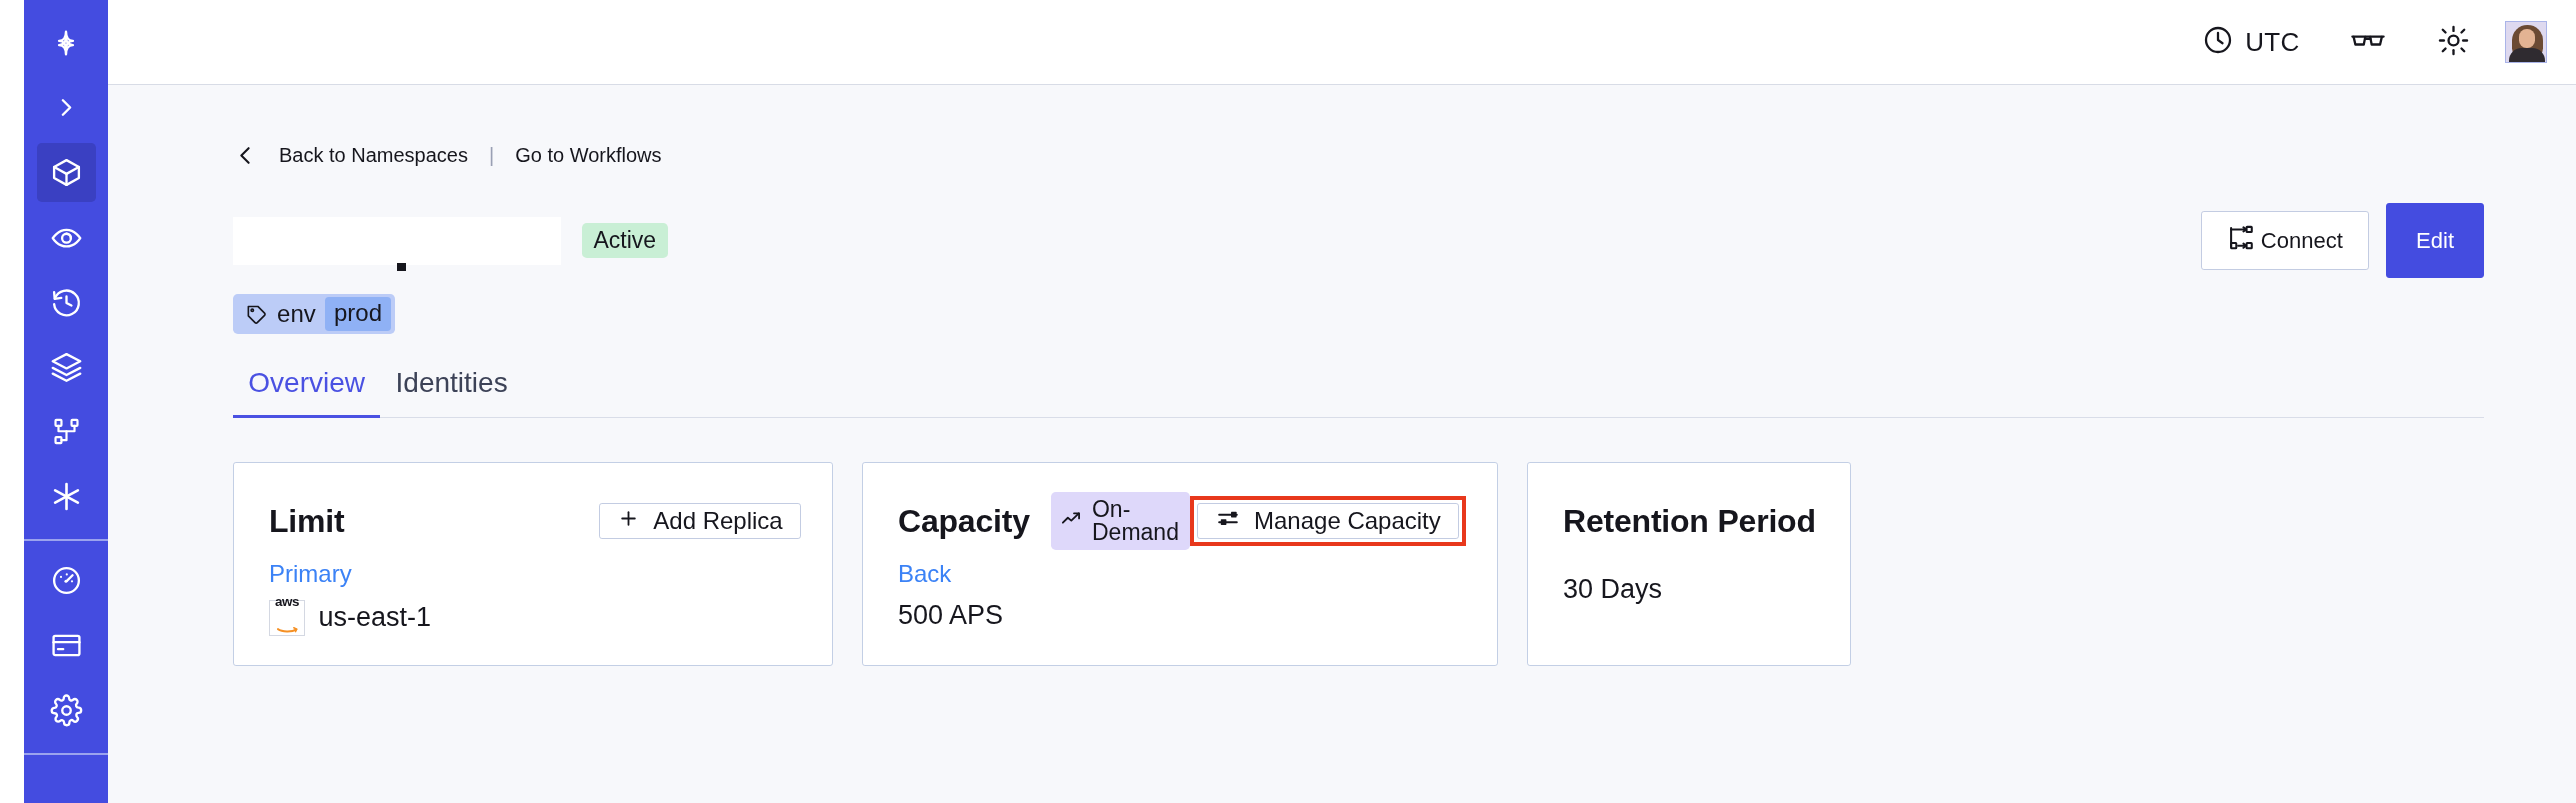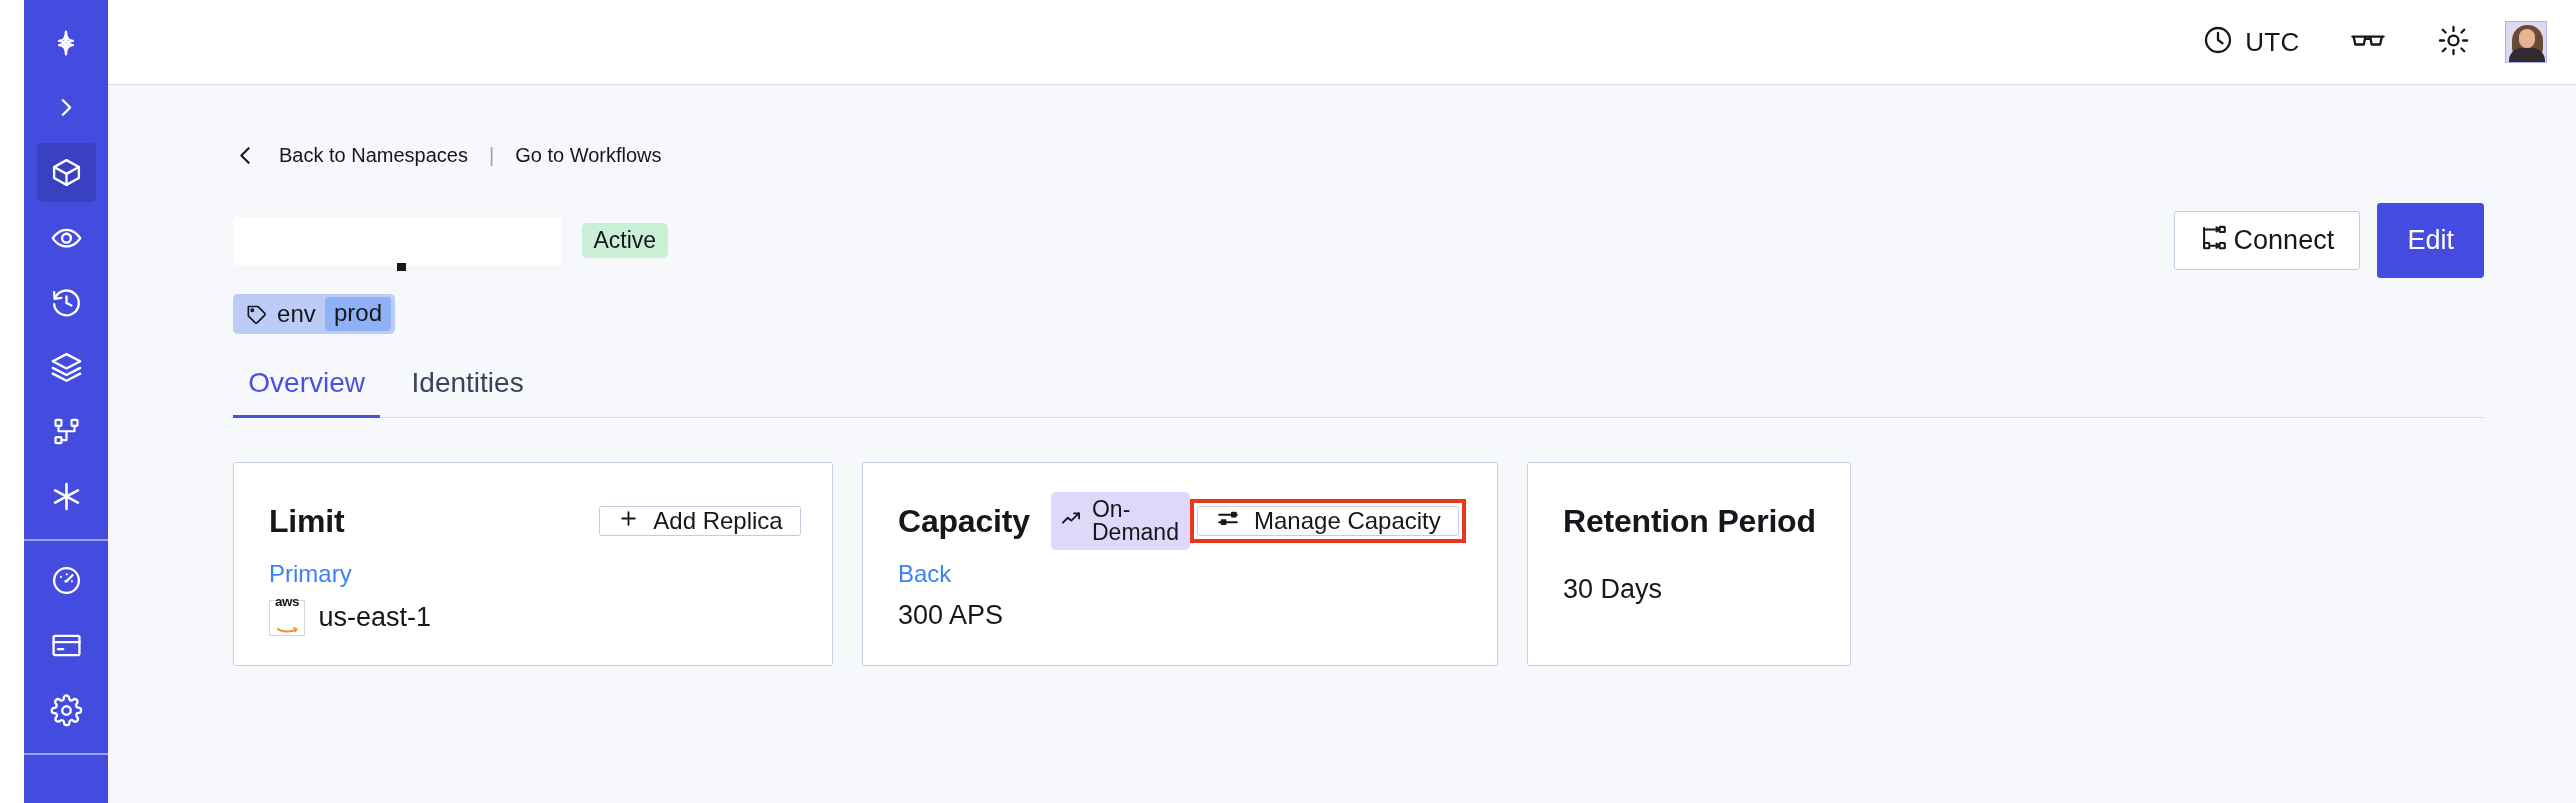--- a/index.html
+++ b/index.html
@@ -186,21 +186,21 @@
     display: flex;
     align-items: center;
     gap: 17.3px;
   }
 
   .btn {
     display: inline-flex;
     align-items: center;
     justify-content: center;
     gap: 5px;
-    font-size: 27px;
+    font-size: 22px;
     cursor: pointer;
     border-radius: 2.9px;
     font-family: "Liberation Sans", sans-serif;
   }
   .btn-outline {
     background: #ffffff;
     border: 1px solid #c3cce2;
     color: #16161d;
     height: 59px;
     padding: 0 25px;
@@ -230,21 +230,21 @@
   .tag .tagval {
     background: #8fb1f5;
     border-radius: 3.8px;
     padding: 2.9px 8.6px 3.8px 8.6px;
     line-height: 1.1;
   }
 
   .tabs {
     display: flex;
     align-items: flex-end;
-    gap: 16px;
+    gap: 0;
     border-bottom: 1px solid #d9dde8;
     margin-bottom: 44px;
   }
   .tab {
     font-size: 28px;
     padding: 0 15.3px 15.3px 15.3px;
     color: #3c4257;
     cursor: pointer;
     border-bottom: 3.8px solid transparent;
     margin-bottom: -1px;
@@ -301,21 +301,21 @@
   }
 
   .btn-small {
     display: inline-flex;
     align-items: center;
     justify-content: center;
     gap: 13.4px;
     background: #ffffff;
     border: 1px solid #c3cce2;
     border-radius: 2.9px;
-    height: 30px;
+    height: 36px;
     padding: 0 17.3px;
     font-size: 24px;
     color: #16161d;
     cursor: pointer;
     white-space: nowrap;
   }
 
   .highlight-box {
     border: 4.8px solid #e8381c;
     padding: 2.9px;
@@ -643,21 +643,21 @@
                       <rect x="14.4" y="5.6" width="5.4" height="5.4" rx="0.6" fill="#16161d" stroke="none"></rect>
                       <rect x="4.6" y="12.8" width="5.4" height="5.4" rx="0.6" fill="#16161d" stroke="none"></rect>
                     </svg>
                   </span>
                   <span>Manage Capacity</span>
                 </button>
               </span>
             </span>
           </div>
           <div class="card-sublabel">Back</div>
-          <div class="card-value">300 APS</div>
+          <div class="card-value">500 APS</div>
         </div>
 
         <div class="card card-retain">
           <div class="card-head">
             <span class="card-title">Retention Period</span>
           </div>
           <div class="card-value">30 Days</div>
         </div>
 
       </section>

